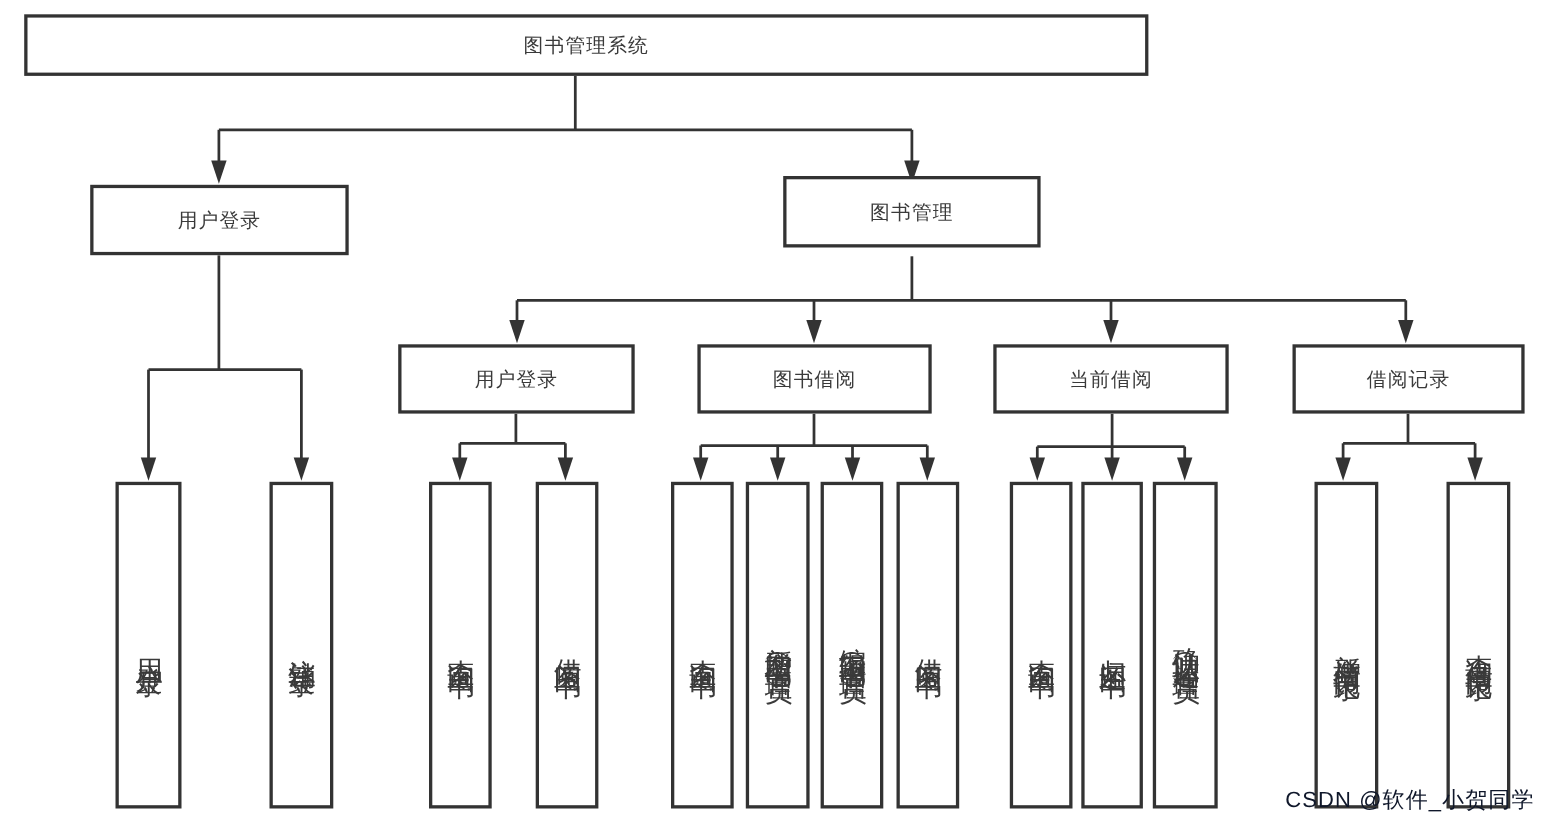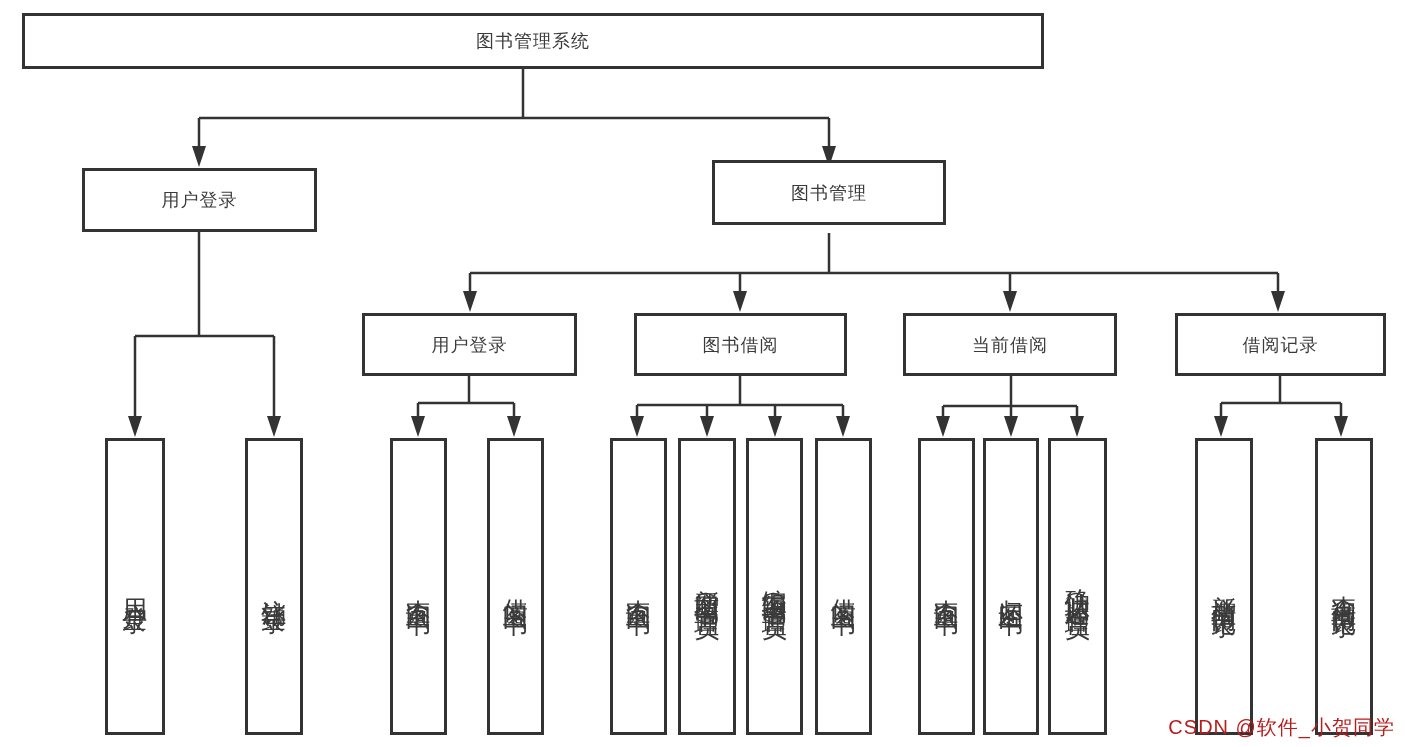--- a/index.html
+++ b/index.html
@@ -67,21 +67,21 @@
   .l9  { left: 918px;  width: 57px; }
   .l10 { left: 983px;  width: 56px; }
   .l11 { left: 1048px; width: 59px; }
   .l12 { left: 1195px; width: 58px; }
   .l13 { left: 1315px; width: 58px; }
   #watermark {
     position: absolute;
     right: 10px;
     top: 714px;
     font-size: 20px;
-    color: #b91c1c;
+    color: #0f172a;
     letter-spacing: 1px;
     white-space: nowrap;
     z-index: 5;
   }
 </style>
 </head>
 <body>
 
 <div id="canvas">
 

